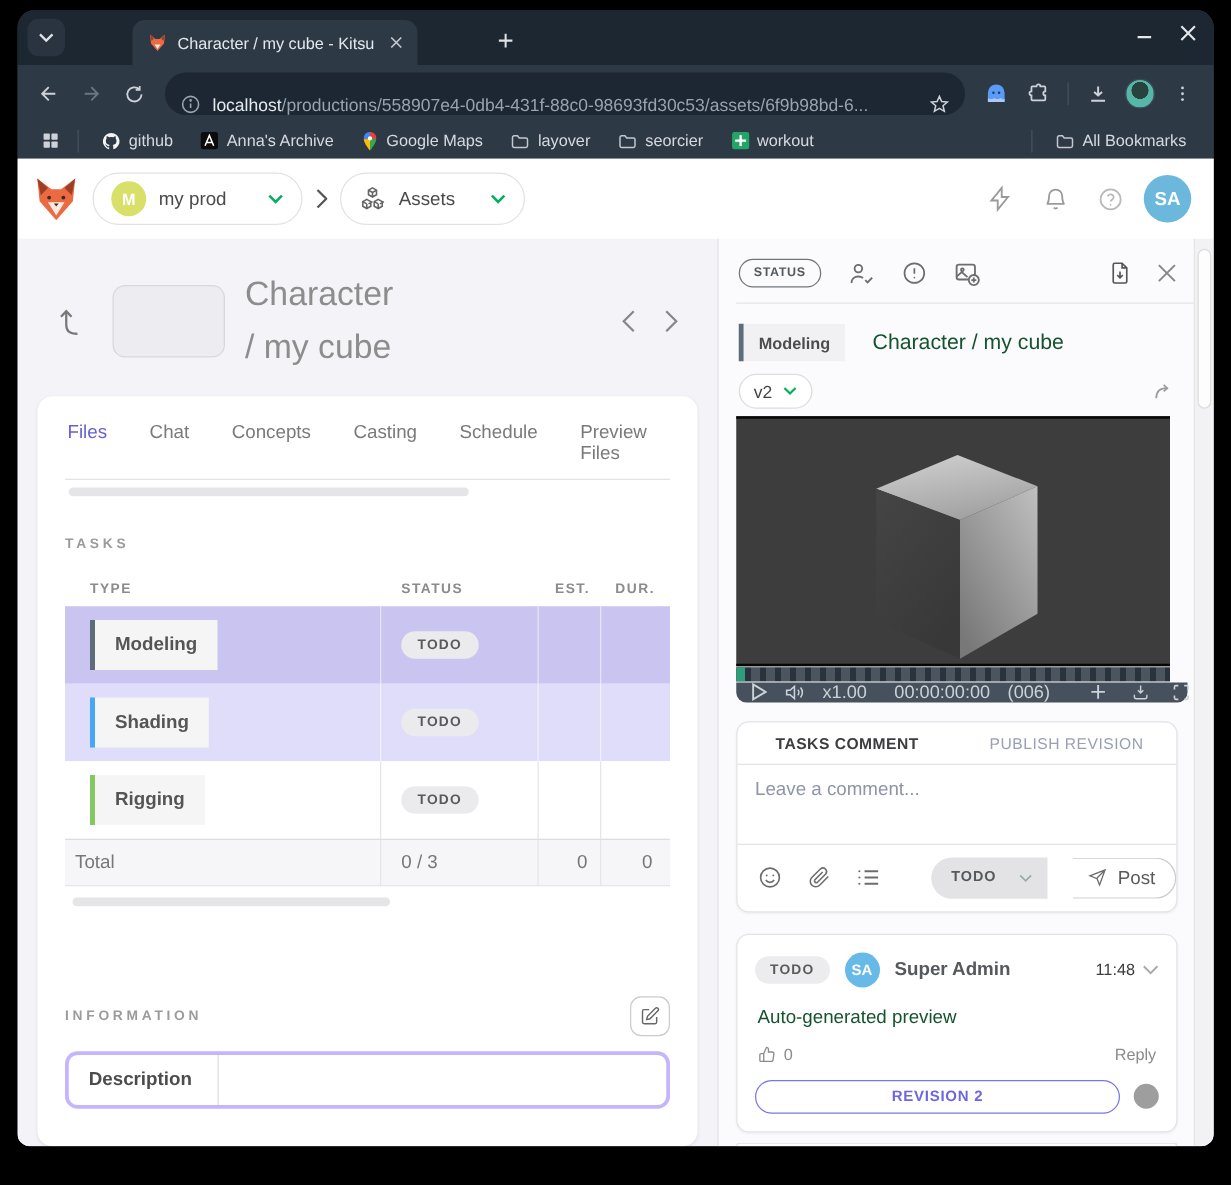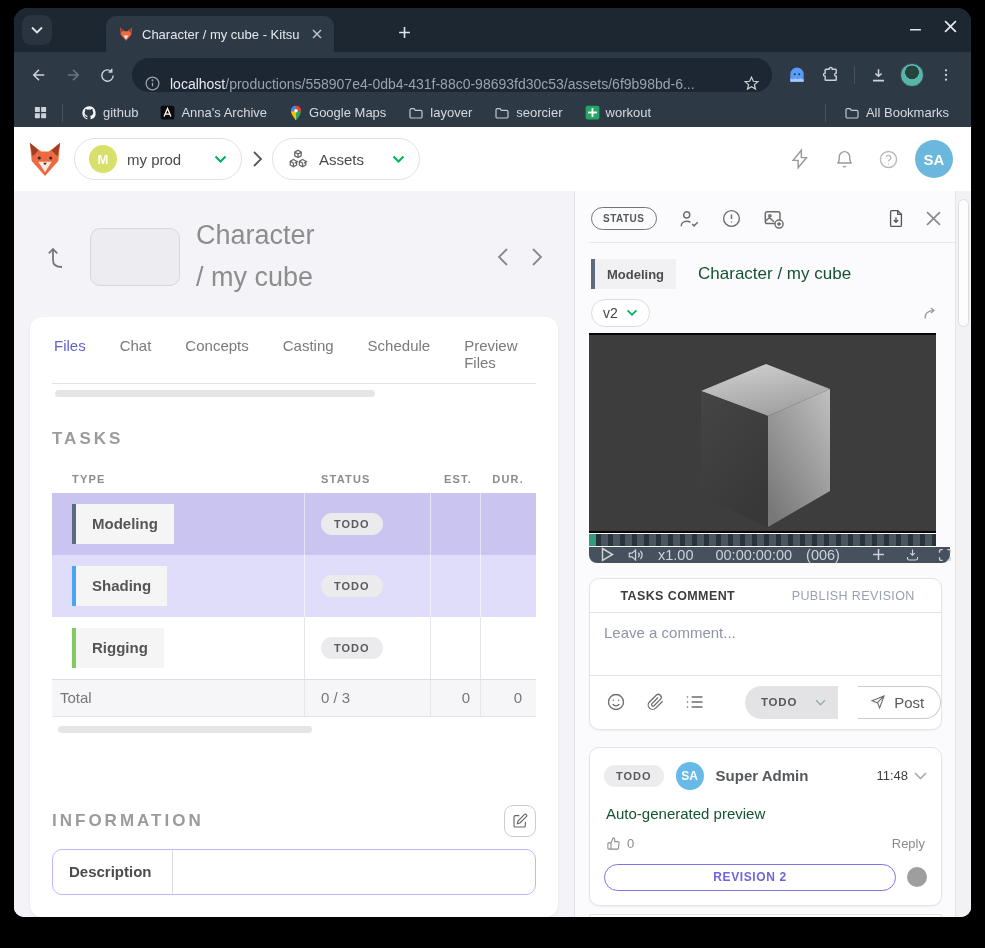--- a/index.html
+++ b/index.html
@@ -66,21 +66,21 @@
   .pager span { cursor:pointer; display:flex; }
 
   .card { background:#fff; border-radius:12px; box-shadow:0 1px 3px rgba(0,0,0,.07);
     margin:0 0 0 0; padding:16px 22px 26px; height:600px; overflow:hidden; }
   .tabs { display:flex; gap:34px; border-bottom:1px solid #e4e4e8; padding:4px 2px 12px; }
   .tab-item { font-size:15px; color:#7a7a7a; cursor:pointer; }
   .tab-item.active { color:#6462ce; }
   .hstrip { height:7px; background:#e5e5e8; border-radius:4px; }
   .strip1 { width:320px; margin:6px 0 0 3px; }
   .strip2 { width:254px; margin:9px 0 0 6px; }
-  .sec-heading { font-size:17px; font-weight:bold; letter-spacing:3px; color:#9b9b9b; }
+  .sec-heading { font-size:11px; font-weight:bold; letter-spacing:3px; color:#9b9b9b; }
   .tasks-heading { margin:32px 0 24px 0; }
   .thead { display:grid; grid-template-columns:252px 126px 50px 52px; font-size:11px; font-weight:bold;
     letter-spacing:1.2px; color:#8b8b8b; padding-bottom:8px; }
   .thead .c1 { padding-left:20px; } .thead .c2 { padding-left:17px; }
   .thead .c3,.thead .c4 { text-align:right; padding-right:8px; }
   .trow { display:grid; grid-template-columns:252px 126px 50px 52px; height:62px; align-items:center; }
   .trow > div { height:100%; display:flex; align-items:center; border-left:1px solid var(--sep); }
   .trow > div:first-child { border-left:none; }
   .row-sel { --sep:rgba(255,255,255,.55); }
   .row-alt { --sep:rgba(255,255,255,.55); }
@@ -93,21 +93,21 @@
     font-size:11px; font-weight:bold; letter-spacing:1px; color:#5a5a5a; }
   .total-row { display:grid; grid-template-columns:252px 126px 50px 52px; height:38px; align-items:center;
     background:#f6f6f8; border-top:1px solid #ddd; border-bottom:1px solid #e6e6ea; font-size:15px; color:#777; }
   .total-row > div { height:100%; display:flex; align-items:center; border-left:1px solid #e6e6ea; }
   .total-row > div:first-child { border-left:none; padding-left:8px; }
   .total-row .c2 { padding-left:16px; }
   .total-row .c3,.total-row .c4 { justify-content:flex-end; padding-right:10px; }
   .info-row { display:flex; align-items:center; justify-content:space-between; margin:72px 0 12px; }
   .edit-btn { width:32px; height:32px; border:1px solid #ccc; border-radius:9px; background:#fff;
     display:flex; align-items:center; justify-content:center; cursor:pointer; }
-  .desc-table { border:1px solid #c4b5fd; border-radius:10px; display:grid; grid-template-columns:120px 1fr; height:46px; }
+  .desc-table { border:3px solid #c4b5fd; border-radius:10px; display:grid; grid-template-columns:120px 1fr; height:46px; }
   .desc-label { border-right:1px solid #ddd; display:flex; align-items:center; padding-left:16px;
     font-size:15px; font-weight:bold; color:#4c4c4c; }
 
   
   .right-panel { width:380px; background:#fbfbfd; padding:12px 0 0 14px; display:flex; flex-direction:column; flex:none; }
   .panel-toolbar { display:flex; align-items:center; gap:20px; padding:4px 14px 12px 2px;
     border-bottom:1px solid #e6e6ea; margin-right:0; }
   .status-pill { border:1.5px solid #71757b; border-radius:14px; padding:5px 11px; background:#fbfbfd;
     font-size:10px; font-weight:bold; letter-spacing:.5px; color:#55585c; cursor:pointer; }
   .ptool { display:flex; cursor:pointer; }

